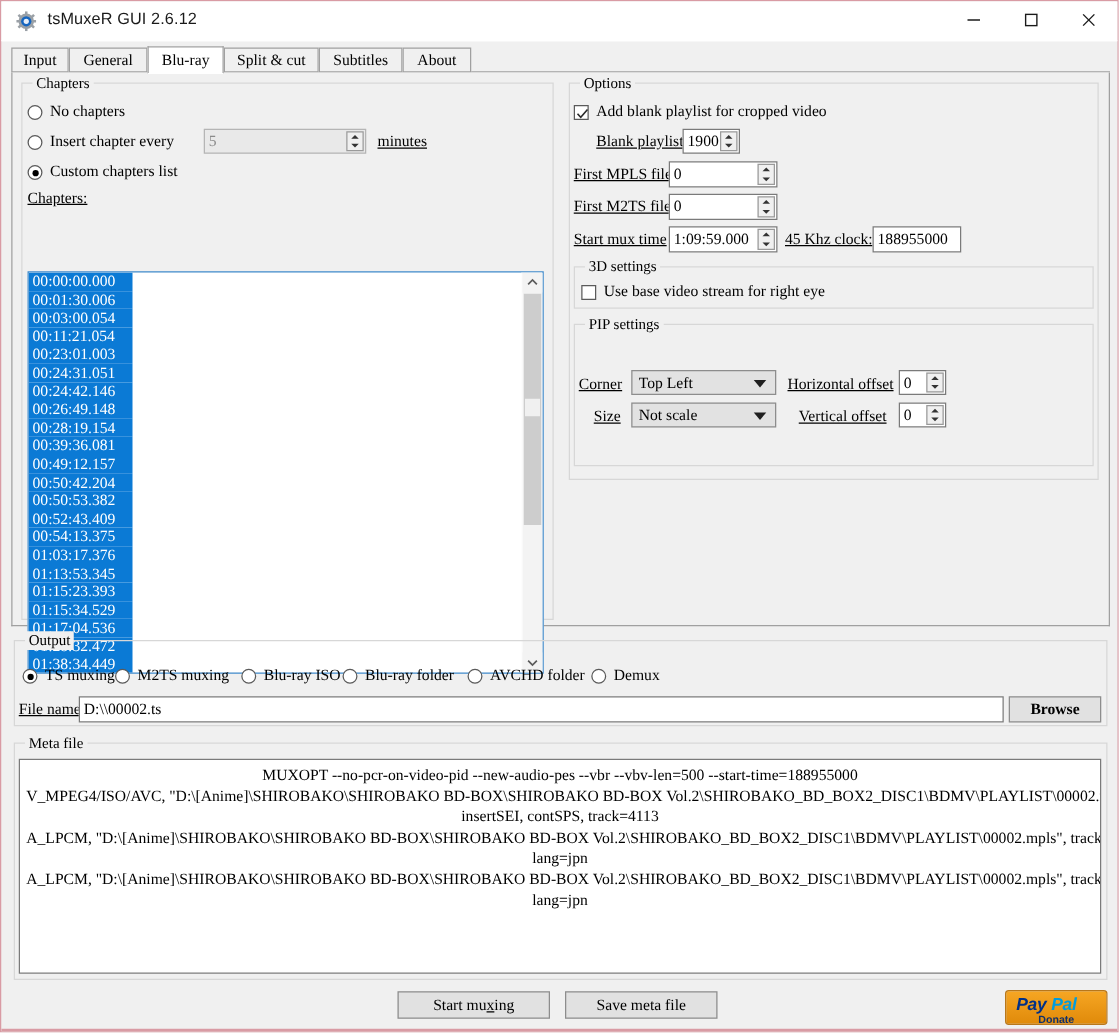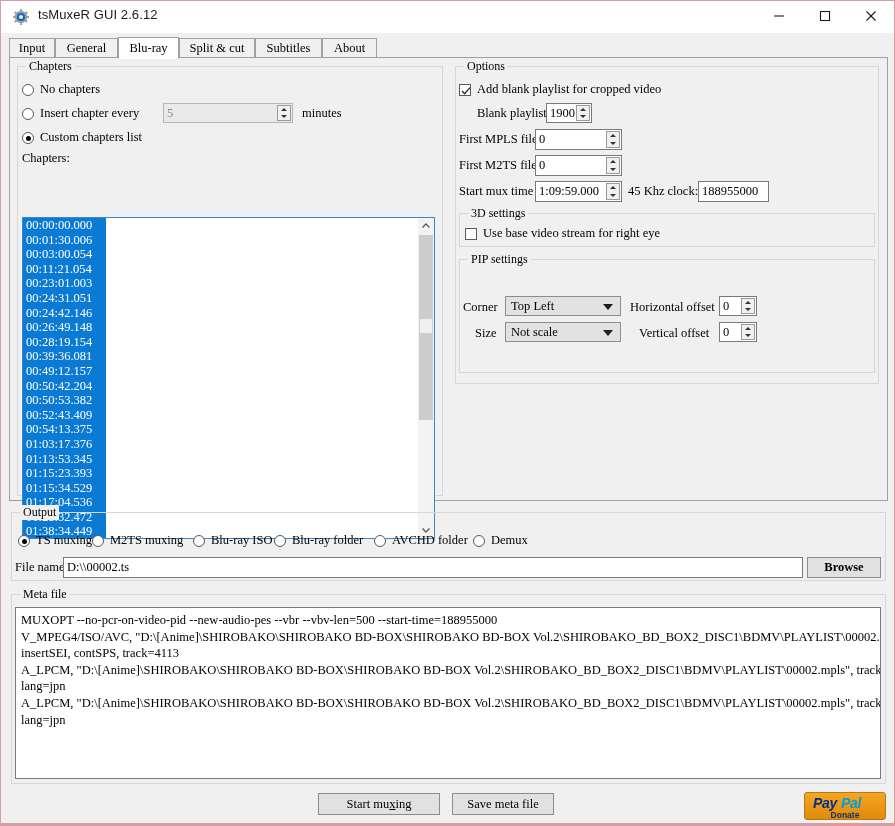--- a/index.html
+++ b/index.html
@@ -155,20 +155,21 @@
     box-sizing: border-box;
     border: 1px solid #5a5a5a;
     background: #ffffff;
   }
   .check-mark.on svg { position:absolute; left:1px; top:1px; }
 
   .lbl {
     position: absolute;
     white-space: nowrap;
     font-size: 12.5px;
+    text-decoration: underline;
   }
 
   .textbox {
     position: absolute;
     box-sizing: border-box;
     border: 1px solid #7a7a7a;
     background: #ffffff;
     font-family: "Liberation Serif", serif;
     font-size: 12.5px;
     padding: 1px 3px;
@@ -327,20 +328,21 @@
     position: absolute;
     left: 14px; top: 606px;
     width: 866px;
     height: 172px;
     box-sizing: border-box;
     border: 1px solid #7a7a7a;
     background: #ffffff;
     overflow: hidden;
     padding: 4px 5px;
     cursor: text;
+    text-align: center;
   }
   .meta-line {
     font-size: 12.5px;
     line-height: 16.6px;
     white-space: nowrap;
   }
 
   
   #paypal {
     position: absolute;
@@ -658,21 +660,21 @@
       <div class="meta-line">insertSEI, contSPS, track=4113</div>
       <div class="meta-line">A_LPCM, "D:\[Anime]\SHIROBAKO\SHIROBAKO BD-BOX\SHIROBAKO BD-BOX Vol.2\SHIROBAKO_BD_BOX2_DISC1\BDMV\PLAYLIST\00002.mpls", track=4352,</div>
       <div class="meta-line">lang=jpn</div>
       <div class="meta-line">A_LPCM, "D:\[Anime]\SHIROBAKO\SHIROBAKO BD-BOX\SHIROBAKO BD-BOX Vol.2\SHIROBAKO_BD_BOX2_DISC1\BDMV\PLAYLIST\00002.mpls", track=4353,</div>
       <div class="meta-line">lang=jpn</div>
     </div>
 
   <div class="btn" style="left:317px;top:792px;width:122px;height:22px;line-height:20px;">
     <span>Start mu<u>x</u>ing</span>
   </div>
-  <div class="btn" style="left:451px;top:792px;width:102px;height:22px;line-height:20px;">Save meta file</div>
+  <div class="btn" style="left:451px;top:792px;width:122px;height:22px;line-height:20px;">Save meta file</div>
 
   <div id="paypal">
     <span class="pp1">Pay</span>
     <span class="pp2">Pal</span>
     <span class="pp3">Donate</span>
   </div>
 
   <div id="bottom-rule"></div>
 </div>
 

